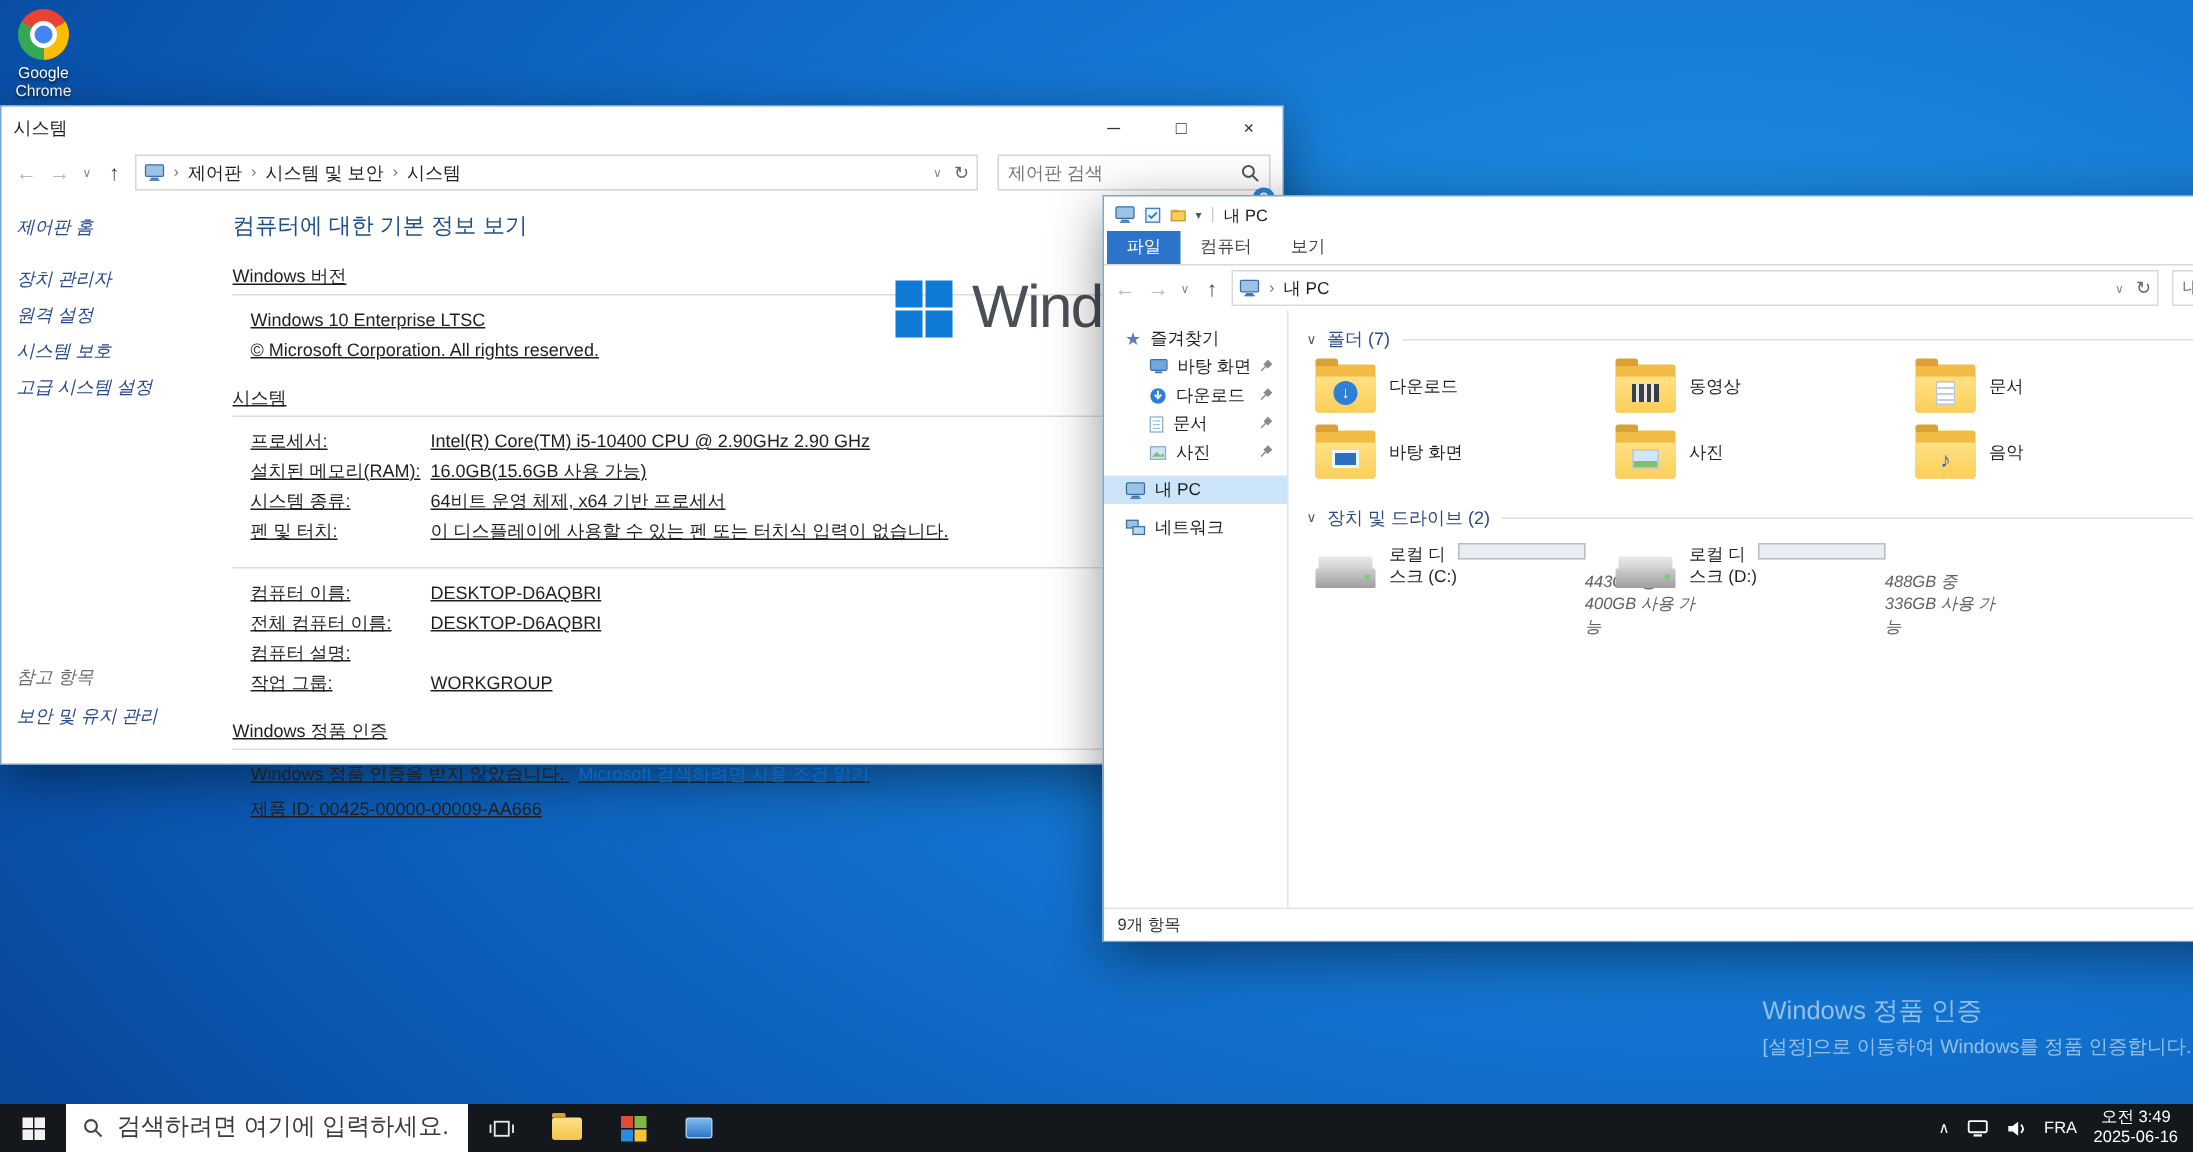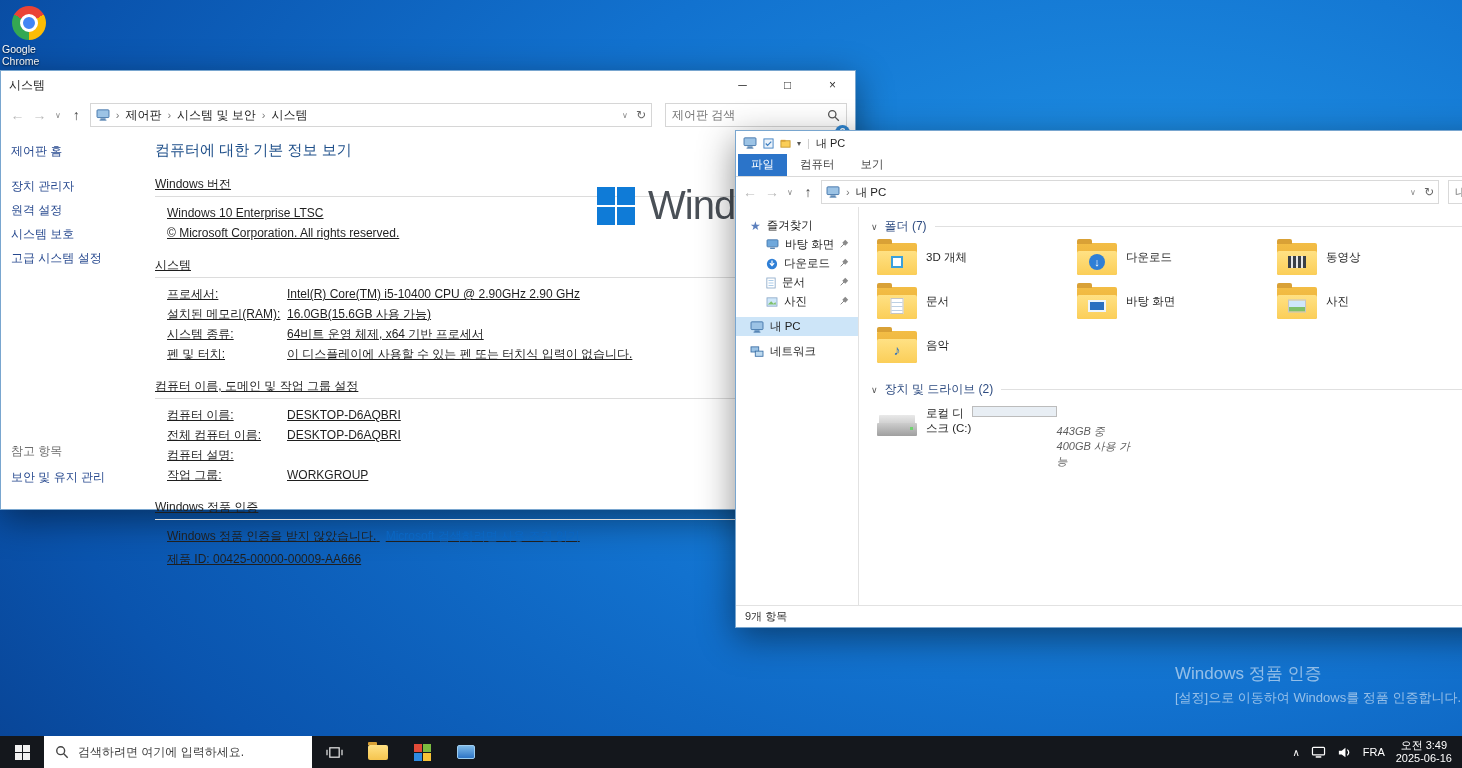--- a/index.html
+++ b/index.html
@@ -3,21 +3,21 @@
 <meta charset="utf-8">
 <style>
   * { box-sizing: border-box; margin: 0; padding: 0; }
   html,body { width:1462px; height:768px; overflow:hidden;
     font-family:"Liberation Sans","DejaVu Sans",sans-serif; }
   .desktop { position:absolute; inset:0;
     background: radial-gradient(125% 150% at 78% 38%,
       #2196e8 0%, #1272cf 35%, #0a54ae 62%, #083b87 82%, #062a64 100%); }
 
   
-  .chrome-shortcut { position:absolute; left:2px; top:6px; width:54px; text-align:left;
+  .chrome-shortcut { position:absolute; left:2px; top:6px; width:54px; text-align:center;
     color:#fff; font-size:10.5px; line-height:12px; text-shadow:0 1px 2px rgba(0,0,0,.75); }
   .chrome-logo { width:34px; height:34px; border-radius:50%; margin:0 auto 3px; position:relative;
     background: conic-gradient(from -60deg, #ea4335 0 120deg, #fbbc05 0 240deg, #34a853 0 360deg); }
   .chrome-logo::after { content:""; position:absolute; inset:8px; border-radius:50%;
     background:#4285f4; border:3px solid #fff; }
 
   
   .watermark { position:absolute; left:1175px; top:662px; color:rgba(255,255,255,.55); }
   .watermark .l1 { font-size:17px; }
   .watermark .l2 { font-size:13px; margin-top:4px; }
@@ -42,21 +42,21 @@
   .crumb-sep { color:#777; font-size:11px; }
   .abox-right { margin-left:auto; display:flex; align-items:center; gap:6px; color:#666; }
   .searchbox { display:flex; align-items:center; height:24px; border:1px solid #d6d6d6;
     background:#fff; padding:0 6px; margin-left:8px; flex:1; }
   .searchbox input { border:none; outline:none; flex:1; font:inherit; font-size:12px; min-width:0; }
   .searchbox input::placeholder { color:#767676; }
   .help-dot { position:absolute; right:5px; top:54px; width:15px; height:15px; border-radius:50%;
     background:#2f86d2; color:#fff; font-size:10px; font-weight:bold;
     display:flex; align-items:center; justify-content:center; z-index:1; }
   .sys-body { position:absolute; top:60px; bottom:0; left:0; right:0; display:flex; }
-  .sys-sidebar { width:146px; position:relative; padding:12px 0 0 10px; }
+  .sys-sidebar { width:146px; position:relative; padding:12px 0 0 10px;font-style:italic; }
   .sys-home { color:#27498f; margin-bottom:18px; }
   .sys-link { color:#27498f; margin-bottom:7px; }
   .see-also { position:absolute; left:10px; bottom:16px; }
   .see-also .hdr { color:#6d6d6d; margin-bottom:9px; }
   .sys-main { flex:1; position:relative; padding:8px 10px 0 8px; }
   .page-heading { font-size:15px; color:#1d4e89; font-weight:normal; margin:2px 0 14px; }
   .sect { margin-top:16px;text-decoration:underline; }
   .sect:first-of-type { margin-top:0; }
   .sect-title { margin-bottom:3px; }
   .sect-rule { height:1px; background:#dcdcdc; margin-bottom:9px; }
@@ -136,21 +136,21 @@
     font-size:11px; color:#333; background:#fff; }
 
   
   .taskbar { position:absolute; left:0; right:0; bottom:0; height:32px; background:#14171c;
     display:flex; align-items:stretch; z-index:10; }
   .tb-btn { width:44px; display:flex; align-items:center; justify-content:center; flex:none; }
   .winlogo { display:grid; grid-template-columns:7px 7px; grid-template-rows:7px 7px; gap:1px; }
   .winlogo i { background:#f2f2f2; }
   .tb-search { width:268px; flex:none; background:#fff; display:flex; align-items:center;
     gap:9px; padding:0 11px; }
-  .tb-search input { border:none; outline:none; flex:1; font:inherit; font-size:12px; min-width:0; }
+  .tb-search input { border:none; outline:none; flex:1; font:inherit; font-size:16px; min-width:0; }
   .tb-search input::placeholder { color:#3c3c3c; }
   .mini-folder { position:relative; width:20px; height:15px;
     background:linear-gradient(#ffe184,#f5c44e); border-radius:2px; }
   .mini-folder::before { content:""; position:absolute; top:-3px; left:0; width:9px; height:3px;
     background:#d9a136; border-radius:1px 1px 0 0; }
   .color-app { display:grid; grid-template-columns:8px 8px; grid-template-rows:8px 8px; gap:1px; }
   .color-app i:nth-child(1){background:#e24b38;} .color-app i:nth-child(2){background:#7cbb3f;}
   .color-app i:nth-child(3){background:#2e8ae0;} .color-app i:nth-child(4){background:#f7c236;}
   .blue-app { width:18px; height:14px; background:linear-gradient(#7db9e8,#2e75c6); border-radius:2px;
     border:1px solid #9ecdf0; }
@@ -261,21 +261,20 @@
             <span class="info-label">시스템 종류:</span>
             <span class="info-value">64비트 운영 체제, x64 기반 프로세서</span>
           </div>
           <div class="info-row">
             <span class="info-label">펜 및 터치:</span>
             <span class="info-value">이 디스플레이에 사용할 수 있는 펜 또는 터치식 입력이 없습니다.</span>
           </div>
         </div>
 
         <div class="sect">
-          <div class="sect-title">컴퓨터 이름, 도메인 및 작업 그룹 설정</div>
           <div class="sect-rule"></div>
           <div class="info-row">
             <span class="info-label">컴퓨터 이름:</span>
             <span class="info-value">DESKTOP-D6AQBRI</span>
           </div>
           <div class="info-row">
             <span class="info-label">전체 컴퓨터 이름:</span>
             <span class="info-value">DESKTOP-D6AQBRI</span>
           </div>
           <div class="info-row">
@@ -420,28 +419,20 @@
         <div class="group-header">
           <span class="gh-chev">∨</span>
           <span>폴더 (7)</span>
           <span class="gh-line"></span>
         </div>
         <div class="tile-grid">
           <div class="tile">
             <span class="ficon">
                 <span class="fback"></span>
                 <span class="ffront"></span>
-                <span class="ov ov-cube"></span>
-              </span>
-            <span class="tile-label">3D 개체</span>
-          </div>
-          <div class="tile">
-            <span class="ficon">
-                <span class="fback"></span>
-                <span class="ffront"></span>
                 <span class="ov ov-dl">↓</span>
               </span>
             <span class="tile-label">다운로드</span>
           </div>
           <div class="tile">
             <span class="ficon">
                 <span class="fback"></span>
                 <span class="ffront"></span>
                 <span class="ov ov-film"></span>
               </span>
@@ -492,20 +483,32 @@
                 <span class="dtop"></span>
                 <span class="dbody"></span>
                 <span class="dled"></span>
               </span>
             <span class="drive-info">
               <span class="drive-name">로컬 디스크 (C:)</span>
               <span class="drive-bar"><span class="drive-fill" style="width: 10%;"></span></span>
               <span class="drive-free">443GB 중 400GB 사용 가능</span>
             </span>
           </div>
+          <div class="tile">
+            <span class="dicon">
+                <span class="dtop"></span>
+                <span class="dbody"></span>
+                <span class="dled"></span>
+              </span>
+            <span class="drive-info">
+              <span class="drive-name">로컬 디스크 (D:)</span>
+              <span class="drive-bar"><span class="drive-fill" style="width: 31%;"></span></span>
+              <span class="drive-free">488GB 중 336GB 사용 가능</span>
+            </span>
+          </div>
         </div>
       </div>
     </div>
     <div class="exp-statusbar">
       <span>9개 항목</span>
     </div>
   </div>
 
   <div class="taskbar">
     <div class="tb-btn">

